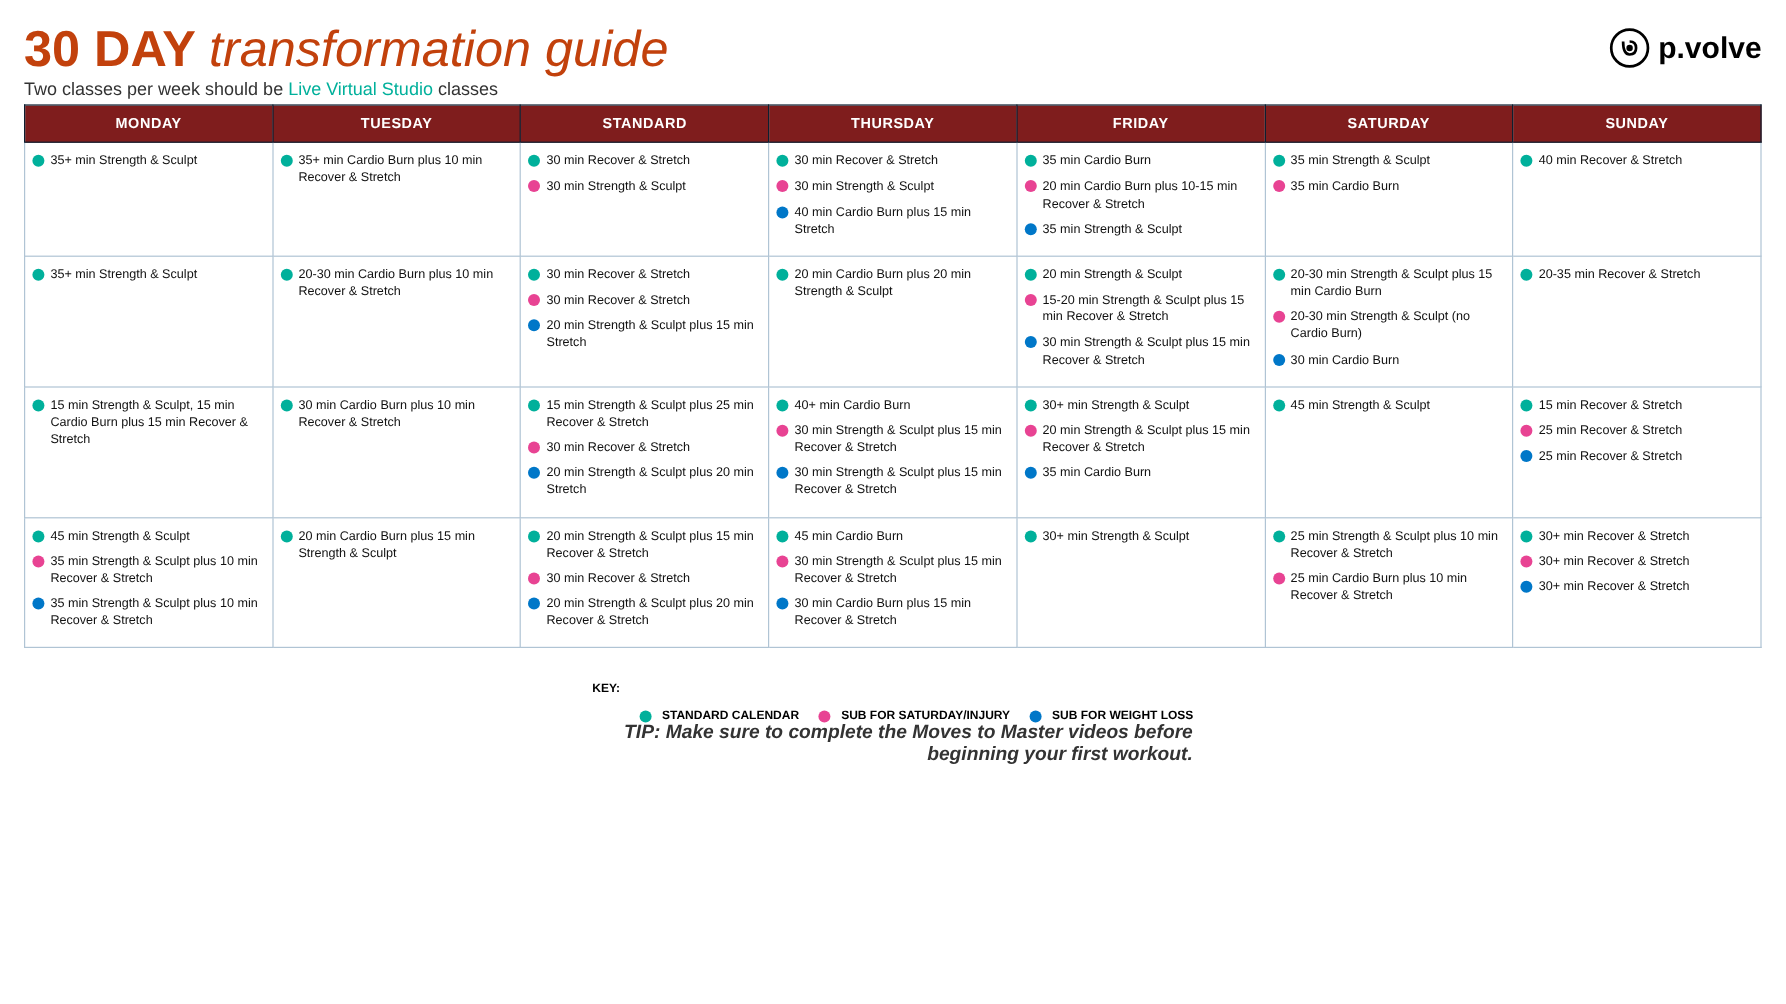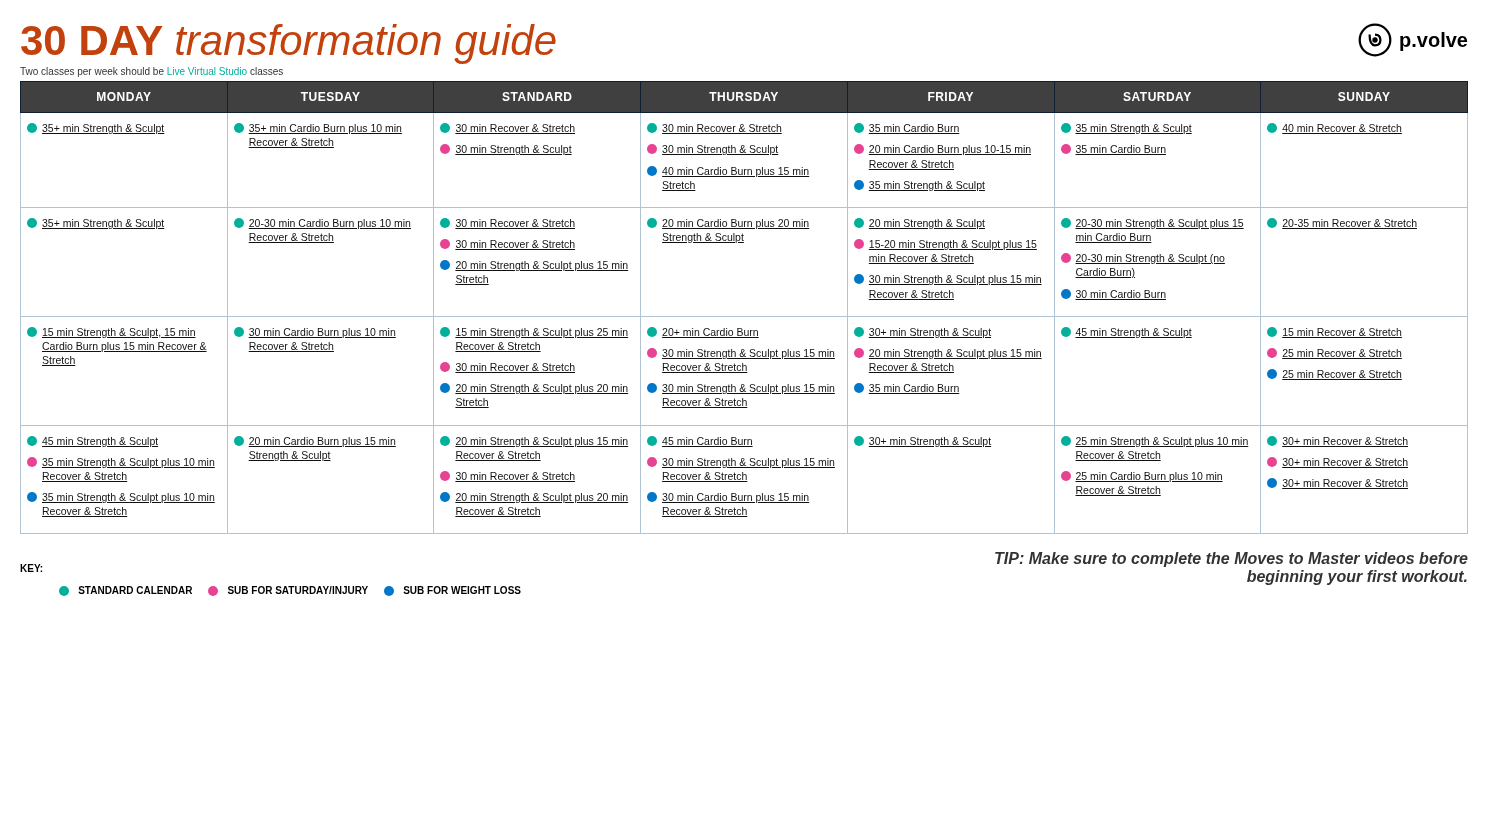--- a/index.html
+++ b/index.html
@@ -20,65 +20,64 @@
       font-size: 42px;
       font-weight: 900;
       line-height: 1.1;
       color: #c2410c;
     }
     .title-block h1 span.italic {
       font-weight: 400;
       font-style: italic;
     }
     .subtitle {
-      font-size: 10px;
+      font-size: 15px;
       color: #333;
       margin-top: 2px;
     }
     .subtitle a {
       color: #00b09b;
       text-decoration: none;
     }
     .logo {
       display: flex;
       align-items: center;
-      font-size: 20px;
+      font-size: 25px;
       font-weight: 700;
       color: #000;
       margin-top: 4px;
     }
     .logo-icon {
       width: 36px;
       height: 36px;
       margin-right: 6px;
     }
     table {
       width: 100%;
       border-collapse: collapse;
       table-layout: fixed;
     }
     thead tr th {
-      background: #404040;
+      background: #7f1d1d;
       color: #fff;
       font-size: 12px;
       font-weight: 700;
       text-align: center;
       padding: 8px 4px;
       border: 1px solid #0d1f30;
       letter-spacing: 0.5px;
     }
     tbody tr td {
       border: 1px solid #b0c4d4;
       vertical-align: top;
       padding: 8px 6px;
       font-size: 10.5px;
       color: #111;
       background: #fff;
       min-height: 120px;
-      text-decoration: underline;
     }
     .cell-item {
       display: flex;
       align-items: flex-start;
       margin-bottom: 7px;
       line-height: 1.35;
     }
     .dot {
       display: inline-block;
       width: 10px;
@@ -90,20 +89,21 @@
     }
     .dot-green { background: #00b09b; }
     .dot-pink { background: #e84393; }
     .dot-blue { background: #0077c8; }
     .footer {
       display: flex;
       justify-content: space-between;
       align-items: center;
       margin-top: 6px;
       font-size: 10px;
+      flex-direction: column;
     }
     .key {
       display: flex;
       align-items: center;
       gap: 16px;
     }
     .key-item {
       display: flex;
       align-items: center;
       gap: 4px;
@@ -313,21 +313,21 @@
             <span>30 min Recover &amp; Stretch</span>
           </div>
           <div class="cell-item">
             <span class="dot dot-blue"></span>
             <span>20 min Strength &amp; Sculpt plus 20 min Stretch</span>
           </div>
         </td>
         <td>
           <div class="cell-item">
             <span class="dot dot-green"></span>
-            <span>20+ min Cardio Burn</span>
+            <span>40+ min Cardio Burn</span>
           </div>
           <div class="cell-item">
             <span class="dot dot-pink"></span>
             <span>30 min Strength &amp; Sculpt plus 15 min Recover &amp; Stretch</span>
           </div>
           <div class="cell-item">
             <span class="dot dot-blue"></span>
             <span>30 min Strength &amp; Sculpt plus 15 min Recover &amp; Stretch</span>
           </div>
         </td>

